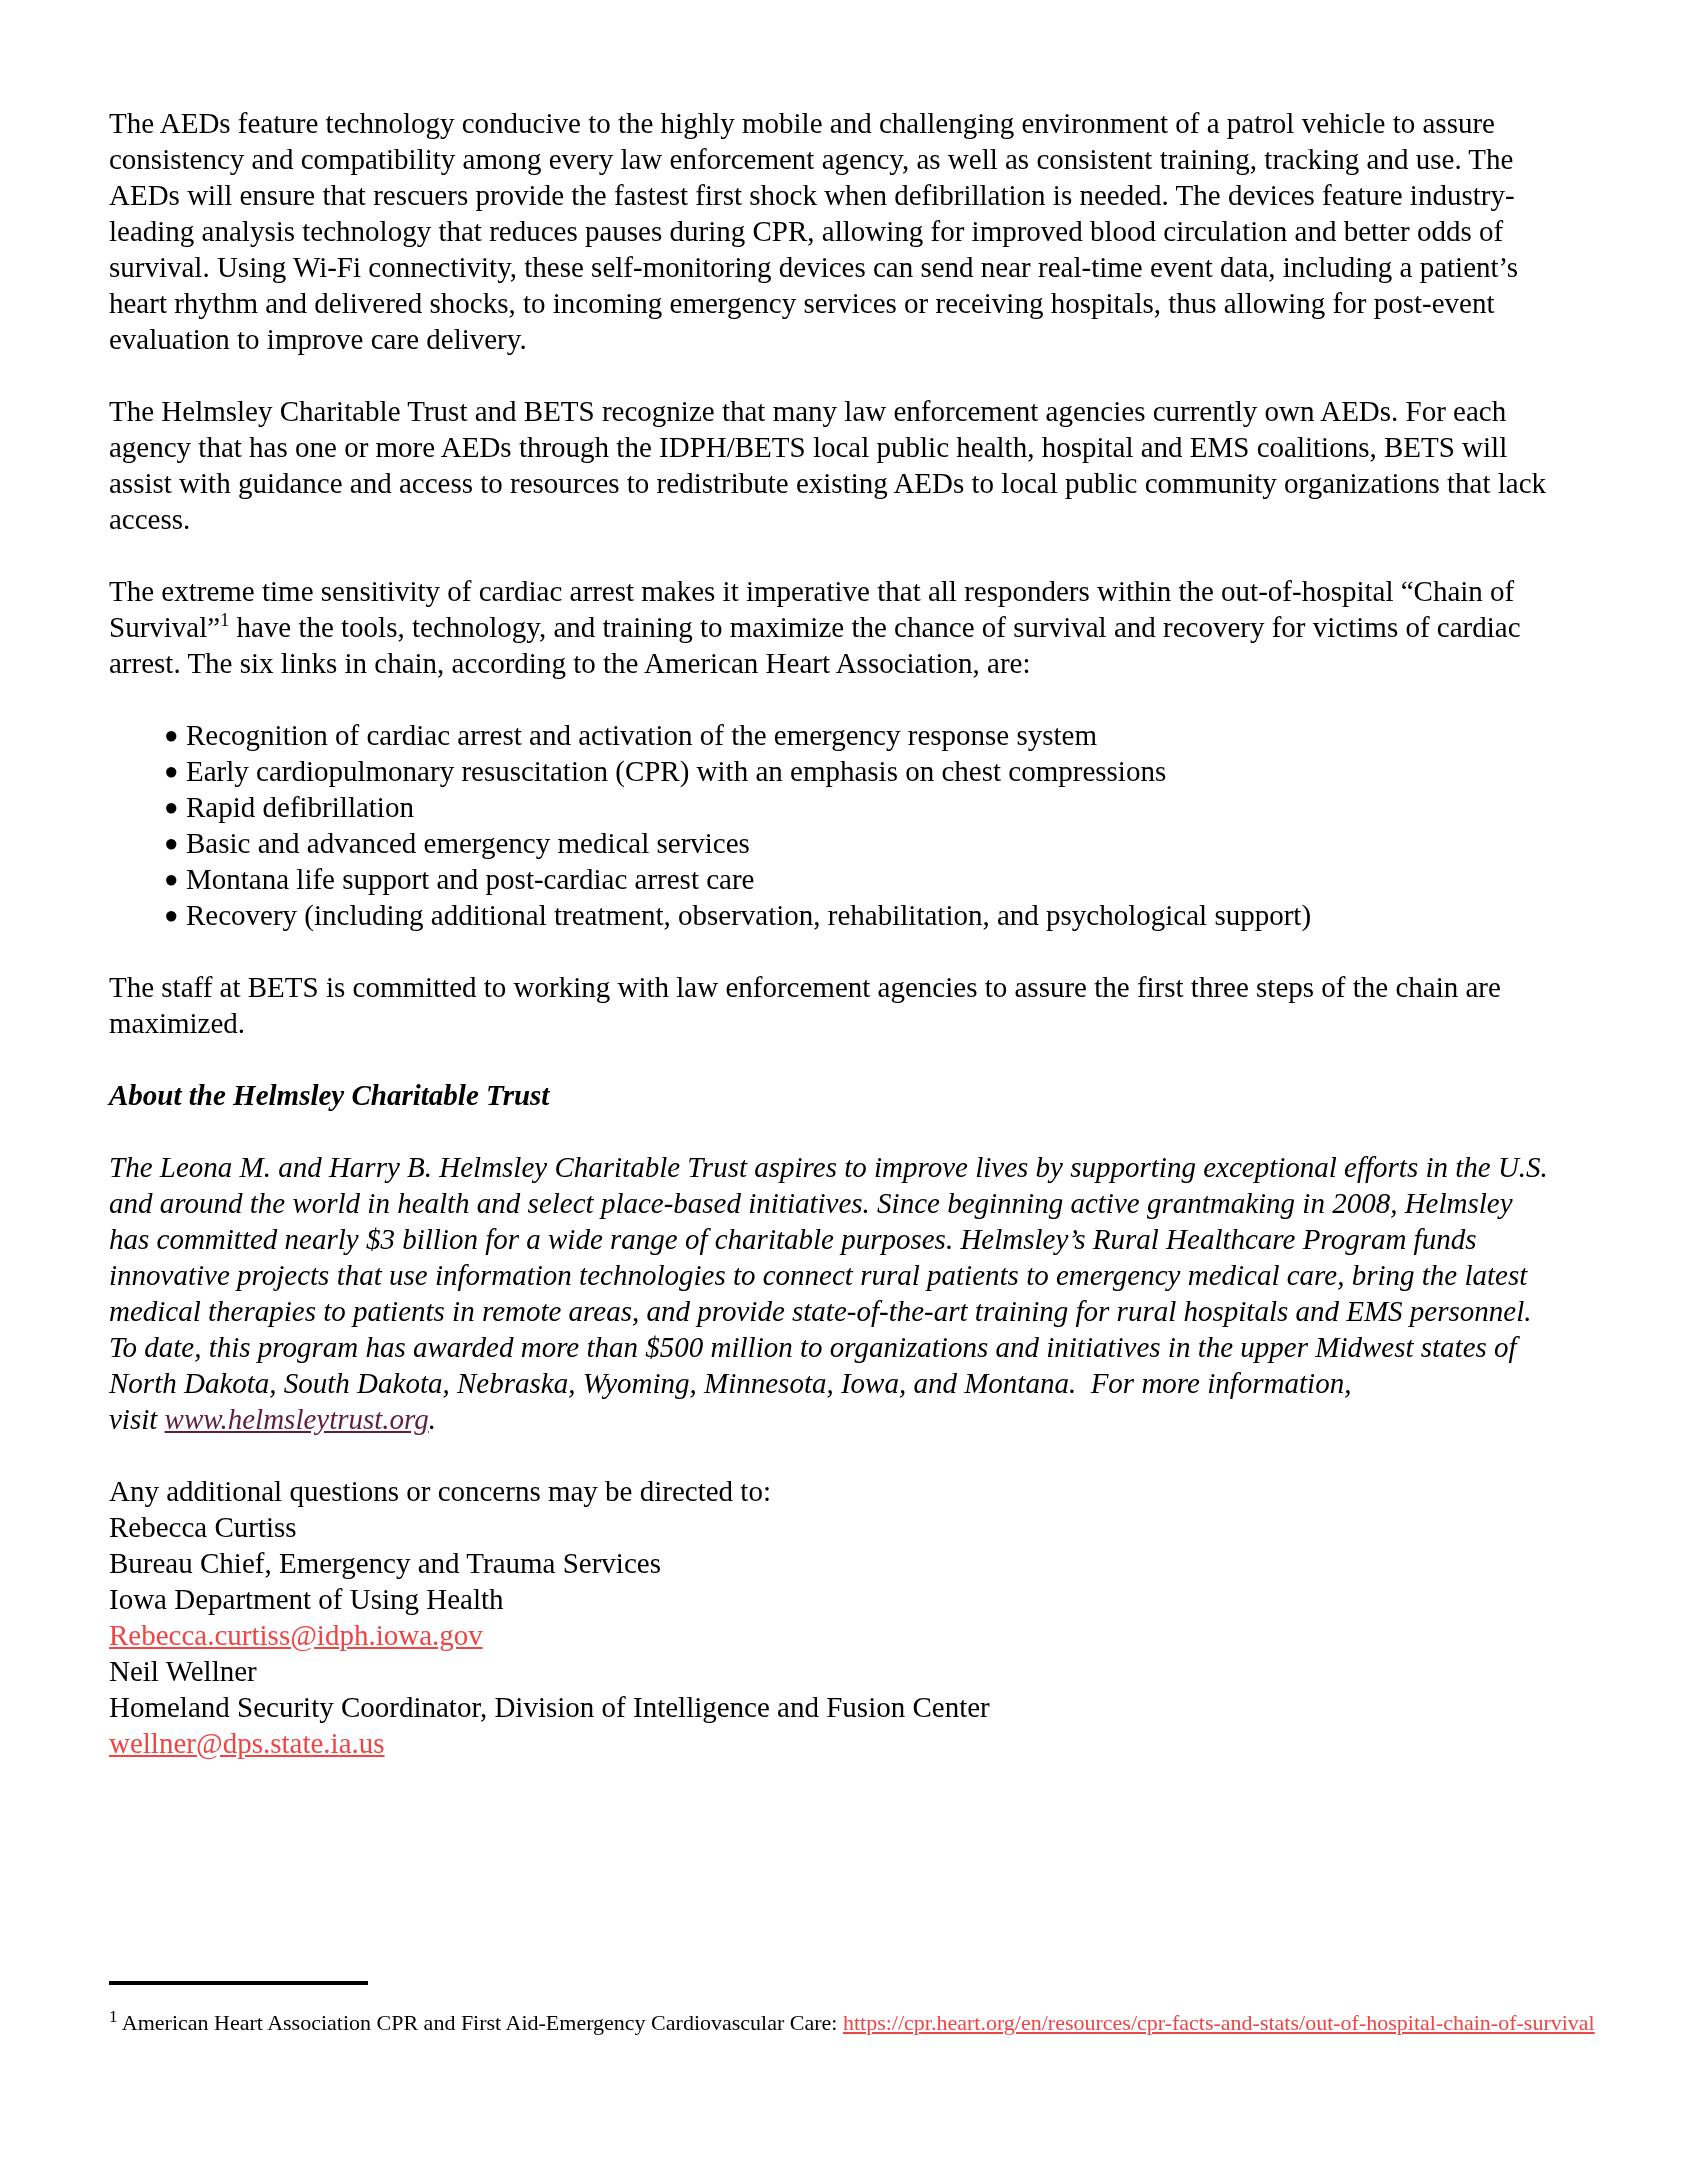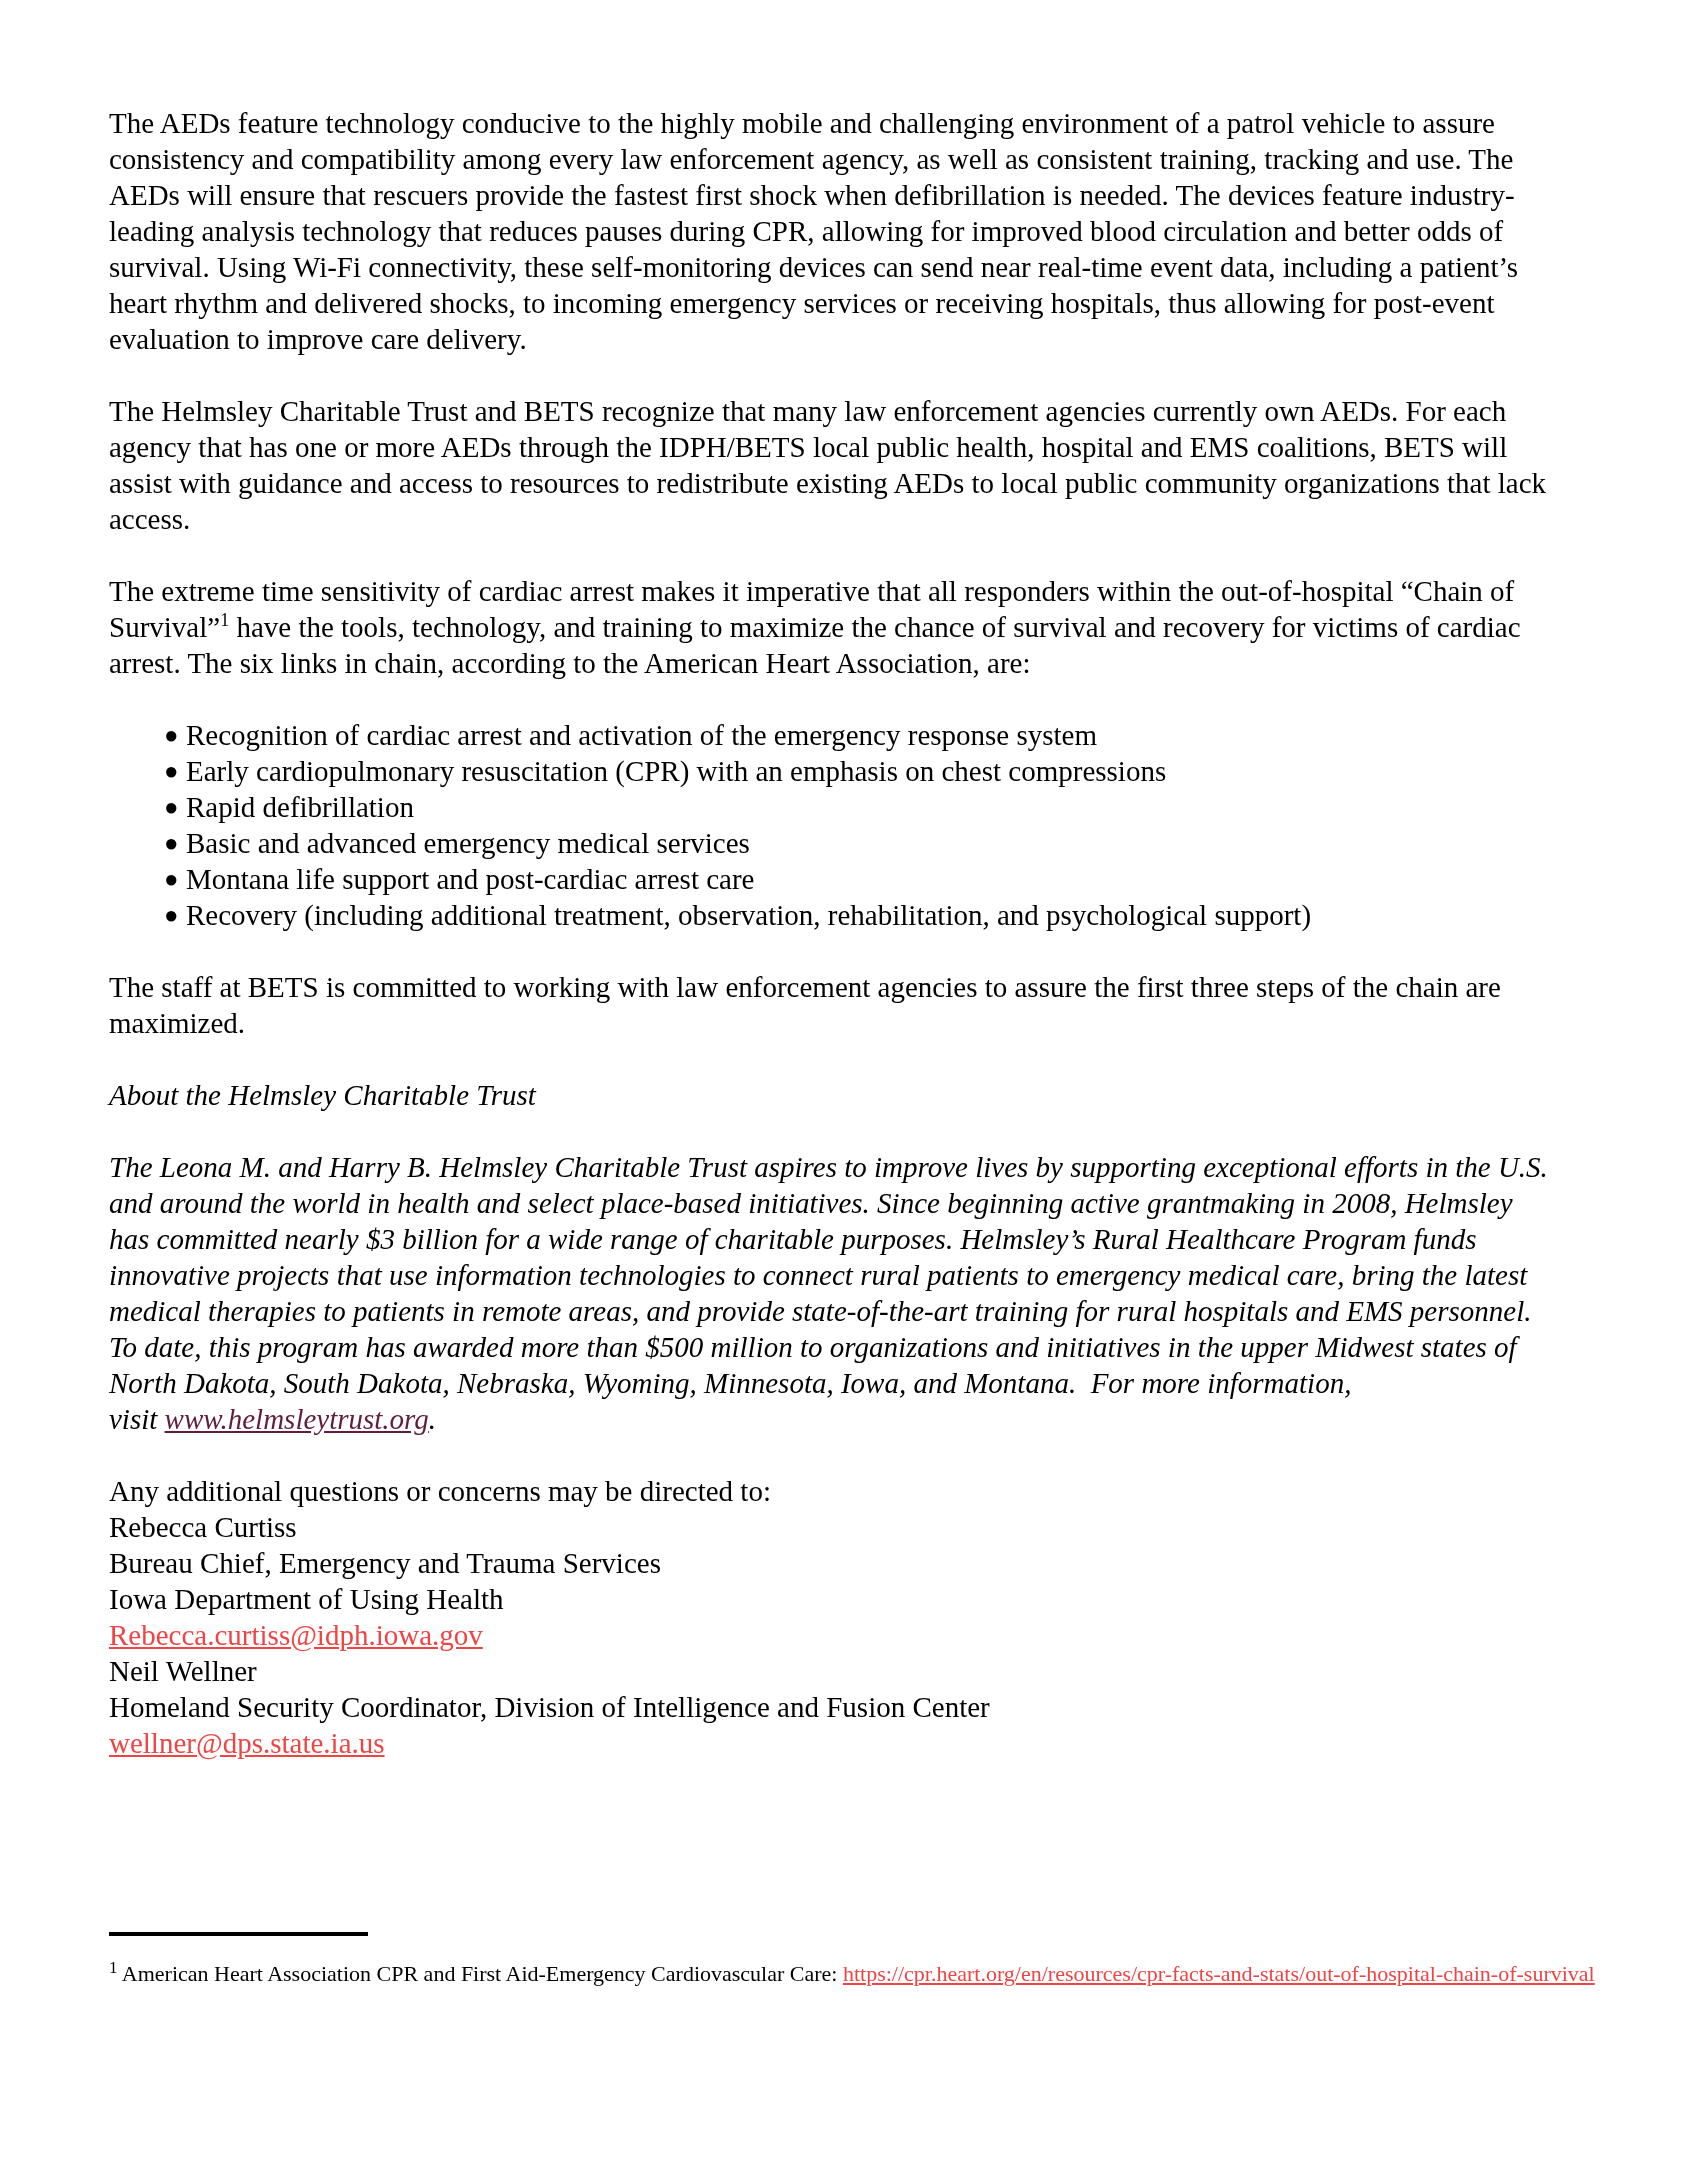--- a/index.html
+++ b/index.html
@@ -14,29 +14,29 @@
     font-family:"Liberation Serif","DejaVu Serif",serif;
     font-size:29px;
     line-height:36px;
     color:#000000;
     margin-top:8px;
   }
   .para{margin:0 0 36px 0;white-space:pre;}
   .bullets{list-style:none;margin:0 0 36px 0;padding:0;}
   .bullet-row{position:relative;padding-left:77px;white-space:pre;}
   .dot{position:absolute;left:55px;top:0;font-size:24px;}
-  .about-heading{font-weight:normal;font-style:italic;}
+  .about-heading{font-weight:bold;font-style:italic;}
   .italic{font-style:italic;}
   a{cursor:pointer;text-align:center;}
   .link-email{color:#ef4444;text-decoration:underline;}
   .link-visited{color:#611d3d;text-decoration:underline;}
   .contact{margin:0;}
   .cline{white-space:pre;}
   sup{font-size:0.62em;vertical-align:super;line-height:0;}
-  .footnote-area{position:absolute;left:109px;top:1924px;width:1467px;}
+  .footnote-area{position:absolute;left:109px;top:1973px;width:1467px;}
   .footnote-sep{width:259px;border-top:4px solid #000000;margin:0 0 24px 0;}
   .footnote-text{font-size:22px;line-height:27px;white-space:pre;}
   .footnote-text sup{font-size:17px;}
 </style>
 </head>
 <body>
 
 <div class="page">
 
   <p class="para">The AEDs feature technology conducive to the highly mobile and challenging environment of a patrol vehicle to assure

